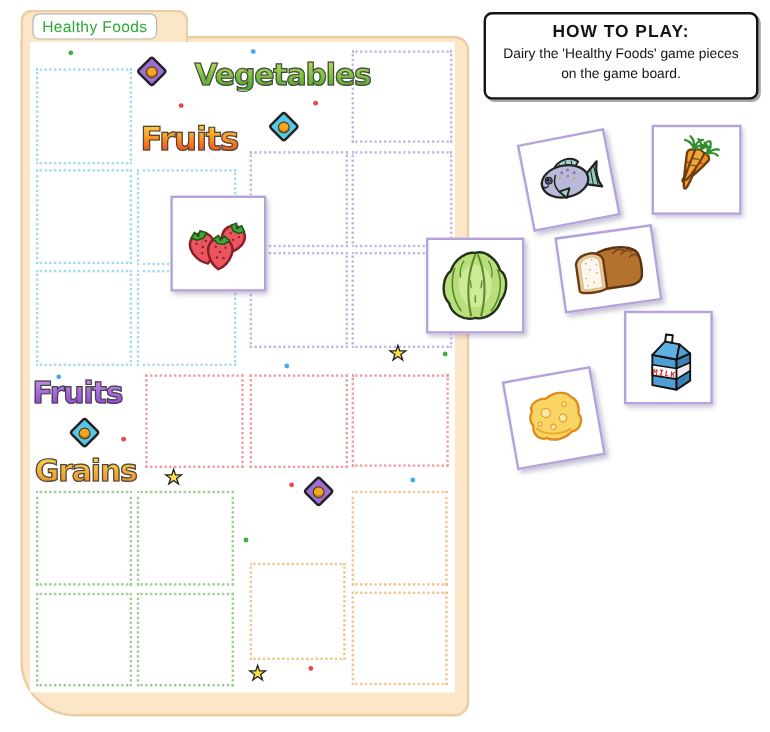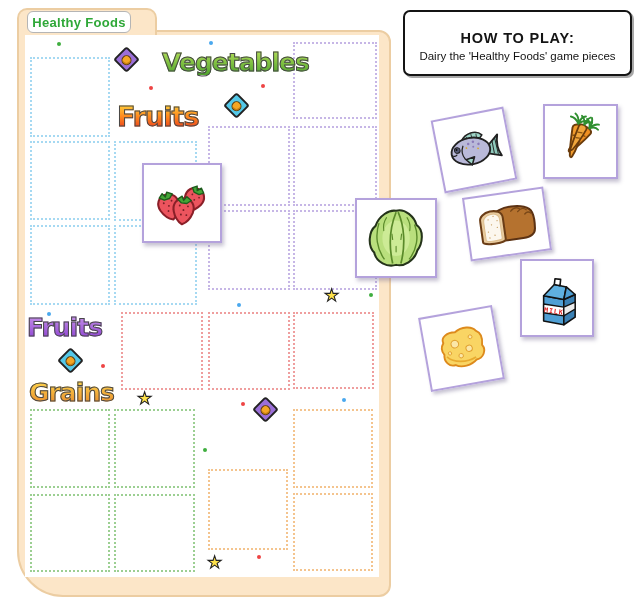--- a/index.html
+++ b/index.html
@@ -9,21 +9,21 @@
   
   .folder-tab{position:absolute;left:17px;top:8px;width:140px;height:30px;box-sizing:border-box;
               background:#fce6c8;border:2px solid #eccda2;border-bottom:none;
               border-radius:10px 10px 0 0;z-index:1;}
   .folder-body{position:absolute;left:17px;top:30px;width:374px;height:567px;box-sizing:border-box;
                background:#fce6c8;border:2px solid #eccda2;
                border-radius:4px 12px 12px 46px;z-index:0;}
   .tab-label{position:absolute;left:27px;top:11px;width:104px;height:22px;box-sizing:border-box;
              background:#fff;border:1.5px solid #b5b5b5;border-radius:6px;z-index:3;
              display:flex;align-items:center;justify-content:center;
-             font-size:13px;font-weight:bold;color:#2fa838;letter-spacing:0.3px;}
+             font-size:13px;font-weight:normal;color:#2fa838;letter-spacing:0.3px;}
   .page{position:absolute;left:25px;top:35px;width:354px;height:542px;background:#ffffff;z-index:2;}
 
   #board-layer{position:absolute;left:0;top:0;width:546px;height:610px;z-index:3;pointer-events:none;}
   #board-layer > *{pointer-events:auto;}
 
   .slot{position:absolute;box-sizing:border-box;border:2px dotted #ccc;background:#fff;}
 
   .zone-label{position:absolute;font-weight:bold;letter-spacing:-1px;line-height:1;white-space:nowrap;
               -webkit-background-clip:text;background-clip:text;
               -webkit-text-stroke:1px #474747;
@@ -36,21 +36,21 @@
            border-radius:3px;transform:rotate(45deg);display:flex;align-items:center;justify-content:center;}
   .diamond i{display:block;width:8px;height:8px;border-radius:50%;background:#f5a623;
              border:1px solid #5a3a08;box-shadow:inset -1px -1px 0 #c87f10;}
   .star{position:absolute;font-size:17px;line-height:1;color:#ffe24a;-webkit-text-stroke:1.1px #222;
         font-family:"DejaVu Sans",sans-serif;}
   .dot{position:absolute;width:4px;height:4px;border-radius:50%;}
 
   
   .howto{position:absolute;left:403px;top:10px;width:229px;box-sizing:border-box;z-index:5;
          background:#fff;border:2px solid #141414;border-radius:7px;box-shadow:2px 2px 0 #a8a8a8;
-         padding:18px 6px 9px;text-align:center;color:#141414;}
+         padding:7px 6px 9px;text-align:center;color:#141414;}
   .howto-title{font-size:14.5px;font-weight:bold;letter-spacing:0.8px;margin-bottom:2px;}
   .howto-line{font-size:11.5px;line-height:1.5;}
 
   
   .piece{position:absolute;box-sizing:border-box;background:#fff;border:2px solid #b4a2dc;
          box-shadow:2px 3px 4px rgba(110,100,140,0.40);z-index:4;
          display:flex;align-items:center;justify-content:center;}
   .piece svg{width:90%;height:90%;display:block;}
 </style>
 </head>
@@ -115,20 +115,21 @@
       <div class="dot" style="left: 369px; top: 293px; background: rgb(63, 174, 63);"></div>
       <div class="dot" style="left: 241px; top: 402px; background: rgb(238, 68, 68);"></div>
       <div class="dot" style="left: 342px; top: 398px; background: rgb(74, 168, 238);"></div>
       <div class="dot" style="left: 203px; top: 448px; background: rgb(63, 174, 63);"></div>
       <div class="dot" style="left: 257px; top: 555px; background: rgb(238, 68, 68);"></div>
     </div>
 
   <div class="howto">
     <div class="howto-title">HOW TO PLAY:</div>
     <div class="howto-line">Dairy the 'Healthy Foods' game pieces</div>
+    <div class="howto-line">on the game board.</div>
   </div>
 
   <div class="piece" style="left: 142px; top: 163px; width: 80px; height: 80px;">
     <svg viewBox="0 0 100 100">
       <g stroke-linejoin="round">
         <g transform="translate(68,42) rotate(26)">
           <path d="M0,-14 C10,-14 16,-5 13,5 C10,14 4,19 0,21 C-4,19 -10,14 -13,5 C-16,-5 -10,-14 0,-14 Z" fill="#ec545e" stroke="#8a1f28" stroke-width="3"></path>
           <path d="M-9,-12 L-4,-17 L-1,-11 L3,-17 L9,-12 L4,-7 L-4,-7 Z" fill="#44a636" stroke="#1d5c1d" stroke-width="2"></path>
           <circle cx="-5" cy="-3" r="1.3" fill="#7a2028"></circle>
             <circle cx="1" cy="3" r="1.3" fill="#7a2028"></circle>

